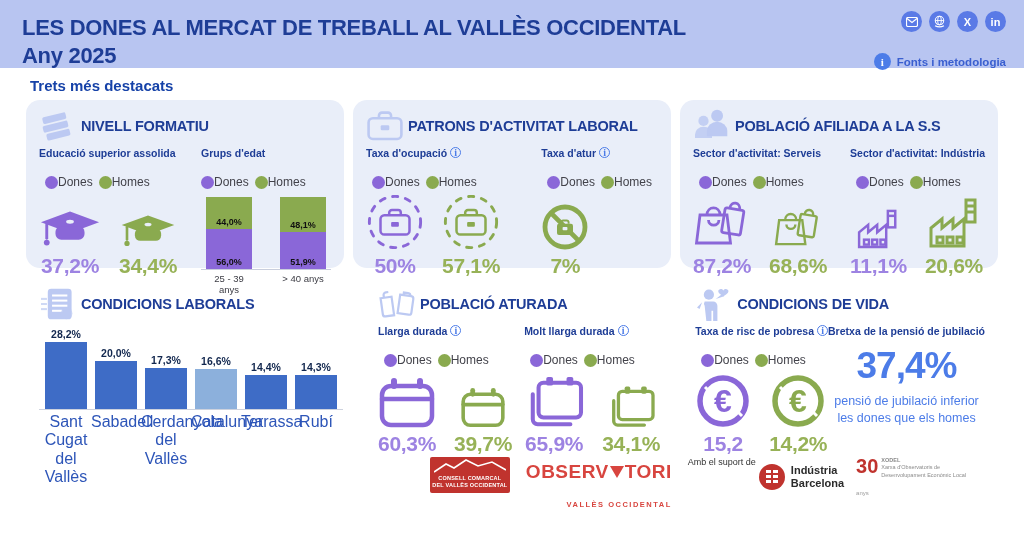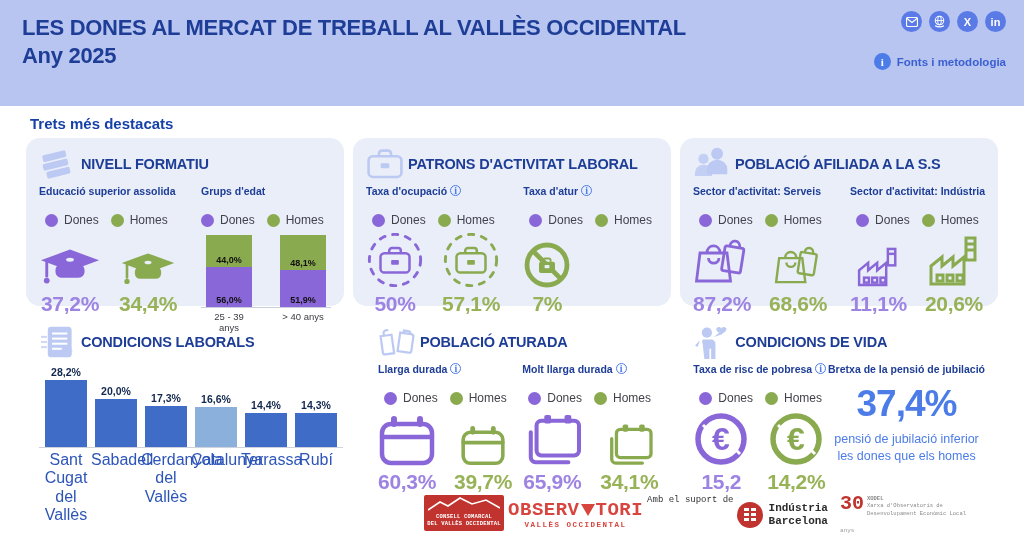--- a/index.html
+++ b/index.html
@@ -4,42 +4,42 @@
 <style>
   * { margin:0; padding:0; box-sizing:border-box; }
   html,body { width:1024px; height:535px; overflow:hidden; background:#fff;
     font-family:"Liberation Sans", sans-serif; }
   :root{
     --header-bg:#b8c5f1; --navy:#1e3d96; --panel:#e9eef9; --accent:#4c7ce8;
     --dones:#8a67d8; --homes:#8aaa4f; --dones-text:#9d83e2; --homes-text:#97b257;
     --bar:#3e6cc6; --bar-light:#8cb0dc; --icon-blue:#5a7ae6; --light-icon:#bcc9f2;
     --bar-label:#12274e; --city:#2d55b8; --red:#c0332e;
   }
-  .header{ background:var(--header-bg); height:106px; position:relative; padding:14px 0 0 22px;}
+  .header{ background:var(--header-bg); height:68px; position:relative; padding:14px 0 0 22px;}
   .title{ color:var(--navy); font-size:22px; font-weight:800; line-height:1.25; letter-spacing:-0.3px;}
   .social{ position:absolute; top:11px; right:18px; display:flex; gap:7px;}
   .soc{ width:21px; height:21px; border-radius:50%; background:var(--icon-blue); color:#fff;
     display:flex; align-items:center; justify-content:center; font-size:11px; font-weight:800; cursor:pointer;}
   .fonts-link{ position:absolute; top:53px; right:18px; display:flex; align-items:center; gap:6px;
     color:#3a5fd0; font-size:11.5px; font-weight:800; cursor:pointer;}
   .info-big{ width:17px; height:17px; border-radius:50%; background:var(--accent); color:#fff;
     display:inline-flex; align-items:center; justify-content:center; font-size:11px; font-weight:800; font-family:"Liberation Serif",serif;}
   .info{ color:var(--accent); font-size:10px; font-weight:700; border:1px solid var(--accent);
     border-radius:50%; width:11px; height:11px; display:inline-flex; align-items:center;justify-content:center;
     font-family:"Liberation Serif",serif; vertical-align:top; margin-left:3px; cursor:pointer;}
   .section-heading{ color:#1642a8; font-size:15px; font-weight:800; margin:9px 0 6px 30px;}
   .grid{ display:grid; grid-template-columns:1fr 1fr 1fr; gap:9px; margin:0 26px; }
   .panel{ background:var(--panel); border-radius:14px; padding:9px 13px 8px; height:168px;}
   .sec{ padding:9px 13px 0 13px; height:163px;}
   .panel-head{ display:flex; align-items:center; gap:4px; margin-bottom:4px;}
   .panel-title{ color:var(--navy); font-size:14.5px; font-weight:800; letter-spacing:-0.2px;}
   .hicon{ width:38px; height:34px; flex:0 0 auto; color:var(--light-icon);}
   .cols{ display:flex; justify-content:space-between; }
   .sub-label{ color:var(--navy); font-size:10.5px; font-weight:800; margin-bottom:5px; white-space:nowrap;}
-  .legend{ display:flex; align-items:center; gap:6px; margin:16px 0 6px 6px; }
+  .legend{ display:flex; align-items:center; margin:16px 0 6px 6px; }
   .dot{ width:13px; height:13px; border-radius:50%; }
   .dot.d{ background:var(--dones);} .dot.h{ background:var(--homes);}
   .leg-t{ font-size:12px; color:#42424a; margin-right:6px;}
   .pair{ display:flex; gap:18px; }
   .stat{ display:flex; flex-direction:column; align-items:center; gap:3px;}
   .stat .ic{ height:56px; display:flex; align-items:flex-end; justify-content:center;}
   .val{ font-size:21px; font-weight:700; letter-spacing:-0.3px;}
   .val.d{ color:var(--dones-text);} .val.h{ color:var(--homes-text);}
   .purple{ color:var(--dones);} .green{ color:var(--homes);}
   
@@ -59,30 +59,30 @@
   .bstack{ display:flex; flex-direction:column; align-items:center; width:42px;}
   .bval{ font-size:10.5px; font-weight:800; color:var(--bar-label); margin-bottom:2px; white-space:nowrap;}
   .bbar{ width:42px; background:var(--bar); }
   .bbar.light{ background:var(--bar-light);}
   .bx{ display:flex; justify-content:space-between; padding:0 2px; margin-top:3px;}
   .bx div{ width:50px; text-align:center; font-size:16px; color:var(--city); line-height:1.15;}
   
   .big-pct{ color:var(--accent); font-size:37px; font-weight:700; letter-spacing:-1px; margin:8px 0 6px;}
   .big-cap{ color:var(--accent); font-size:12.5px; line-height:1.35;}
   
-  .footer{ display:flex; justify-content:flex-end; align-items:flex-start; gap:4px; margin:16px 58px 0 0;font-family:Liberation Mono, monospace;}
+  .footer{ display:flex; justify-content:flex-end; align-items:flex-start; gap:16px; margin:16px 58px 0 0;}
   .cclogo{ width:80px; height:36px; background:var(--red); border-radius:2px; position:relative; overflow:hidden;}
   .cclogo svg{ position:absolute; top:2px; left:4px;}
   .cclogo .t{ position:absolute; bottom:4px; left:0; right:0; text-align:center; color:#fff;
     font-size:5.5px; font-weight:800; line-height:1.3; letter-spacing:0.2px;}
   .obs{ text-align:center; margin-top:4px;}
   .obs .t1{ color:#d8453f; font-size:19px; font-weight:600; letter-spacing:0.5px; display:flex; align-items:center;}
   .obs .tri{ width:0; height:0; border-left:7px solid transparent; border-right:7px solid transparent;
     border-top:12px solid #d8453f; margin:0 1px; display:inline-block;}
-  .obs .t2{ color:#d8453f; font-size:7.5px; font-weight:800; letter-spacing:1.5px; margin-top:0;}
+  .obs .t2{ color:#d8453f; font-size:7.5px; font-weight:800; letter-spacing:1.5px; margin-top:17px;text-align:right;}
   .support{ display:flex; flex-direction:row; gap:3px;}
   .support .lbl{ font-size:9px; color:#333;}
   .suprow{ display:flex; align-items:center; gap:6px;}
   .dipu-circle{ width:26px; height:26px; border-radius:50%; background:var(--red); position:relative; flex:0 0 auto;}
   .dipu-txt{ font-size:11px; font-weight:800; color:#2b2b2b; line-height:1.1;}
   .anys{ display:flex; align-items:flex-start; gap:3px; margin-left:6px;}
   .anys .n{ color:var(--red); font-size:20px; font-weight:800; line-height:0.9;}
   .anys .a{ color:#9c9c9c; font-size:6px; margin-top:13px;}
   .xodel{ font-size:5.5px; color:#8a8a8a; line-height:1.35;}
   .xodel .x1{ font-weight:700;}

